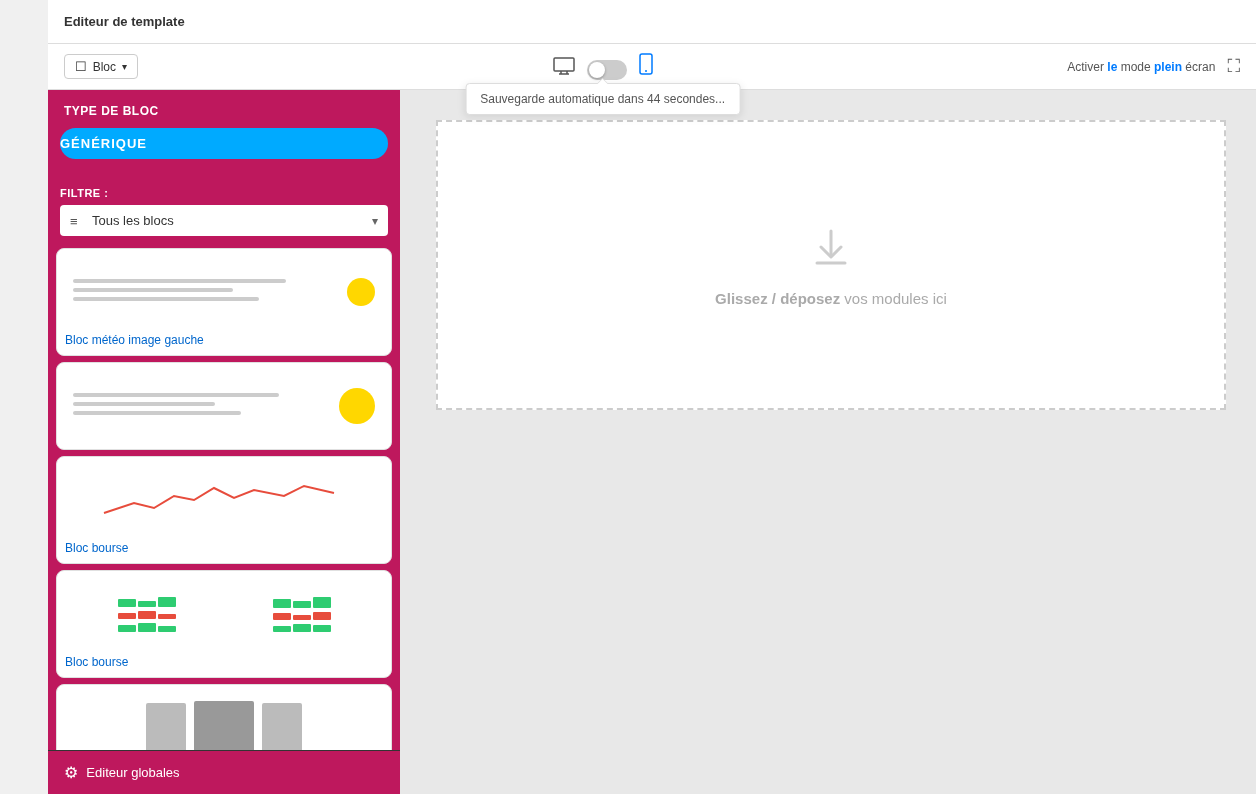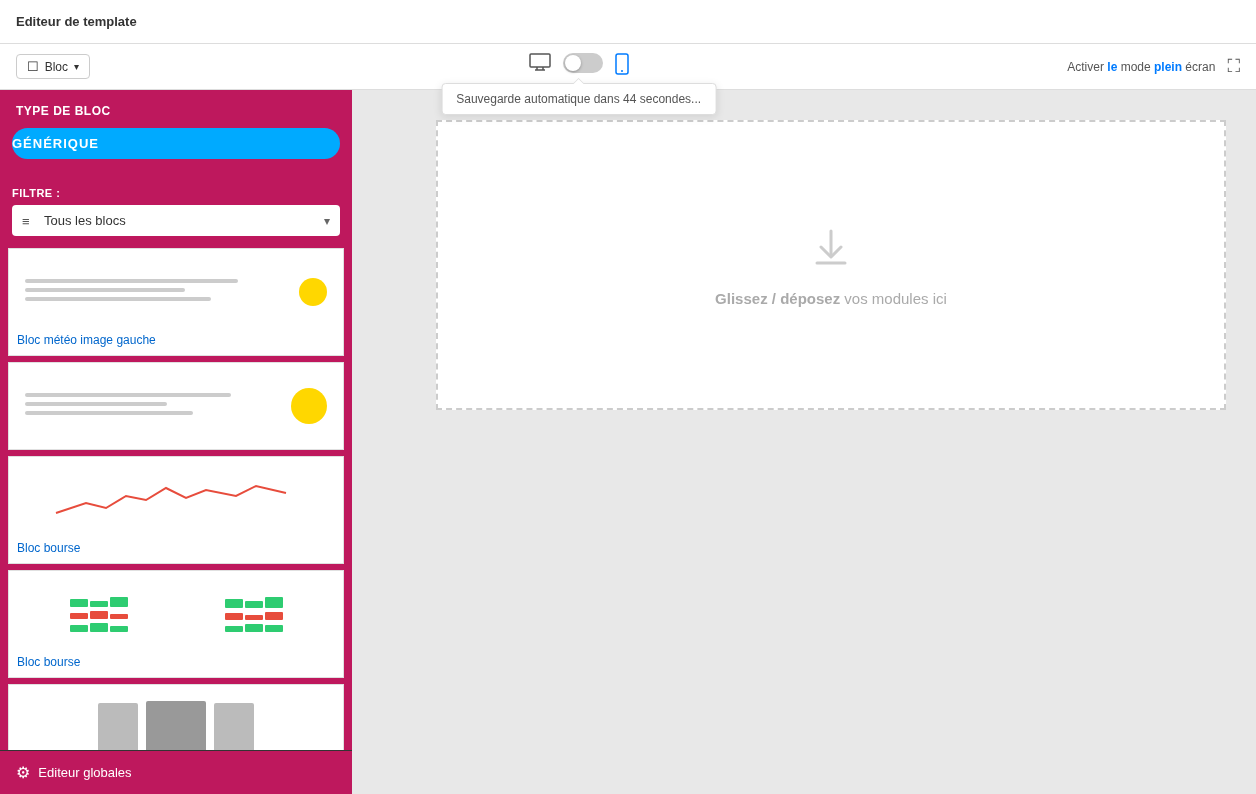--- a/index.html
+++ b/index.html
@@ -1,18 +1,18 @@
 <!DOCTYPE html>
 <html><head>
   <meta charset="utf-8">
   <style>
     * { box-sizing: border-box; margin: 0; padding: 0; }
     body { font-family: Arial, sans-serif; background: #f0f0f0; height: 794px; overflow: hidden; }
 
-    .app-container { display: flex; flex-direction: column; height: 794px; }
+    .app-container { display: flex; flex-direction: column; height: 794px; padding-left: 48px; }
 
     
     .top-bar {
       background: #fff;
       border-bottom: 1px solid #ddd;
       padding: 10px 16px;
       display: flex;
       align-items: center;
       height: 44px;
     }
@@ -44,21 +44,21 @@
       border: 1px solid #ccc;
       border-radius: 4px;
       padding: 4px 10px;
       background: #fff;
       cursor: pointer;
       font-size: 12px;
       color: #333;
     }
     .toolbar-center {
       display: flex;
-      align-items: flex-start;
+      align-items: flex-end;
       gap: 12px;
       position: relative;
     }
     .device-icon {
       font-size: 18px;
       color: #999;
       cursor: pointer;
     }
     .device-icon.active { color: #333; }
     .toggle-switch {
@@ -212,21 +212,21 @@
       flex: 1;
       overflow-y: auto;
       padding: 4px 8px;
     }
     .block-list::-webkit-scrollbar { width: 6px; }
     .block-list::-webkit-scrollbar-track { background: #2a2a2a; }
     .block-list::-webkit-scrollbar-thumb { background: #555; border-radius: 3px; }
 
     .block-item {
       background: #fff;
-      border-radius: 0;
+      border-radius: 8px;
       margin-bottom: 6px;
       padding: 8px;
       cursor: pointer;
       border: 1px solid #e0e0e0;
     }
 
     .block-item-label {
       font-size: 12px;
       color: #0066cc;
       margin-top: 6px;

